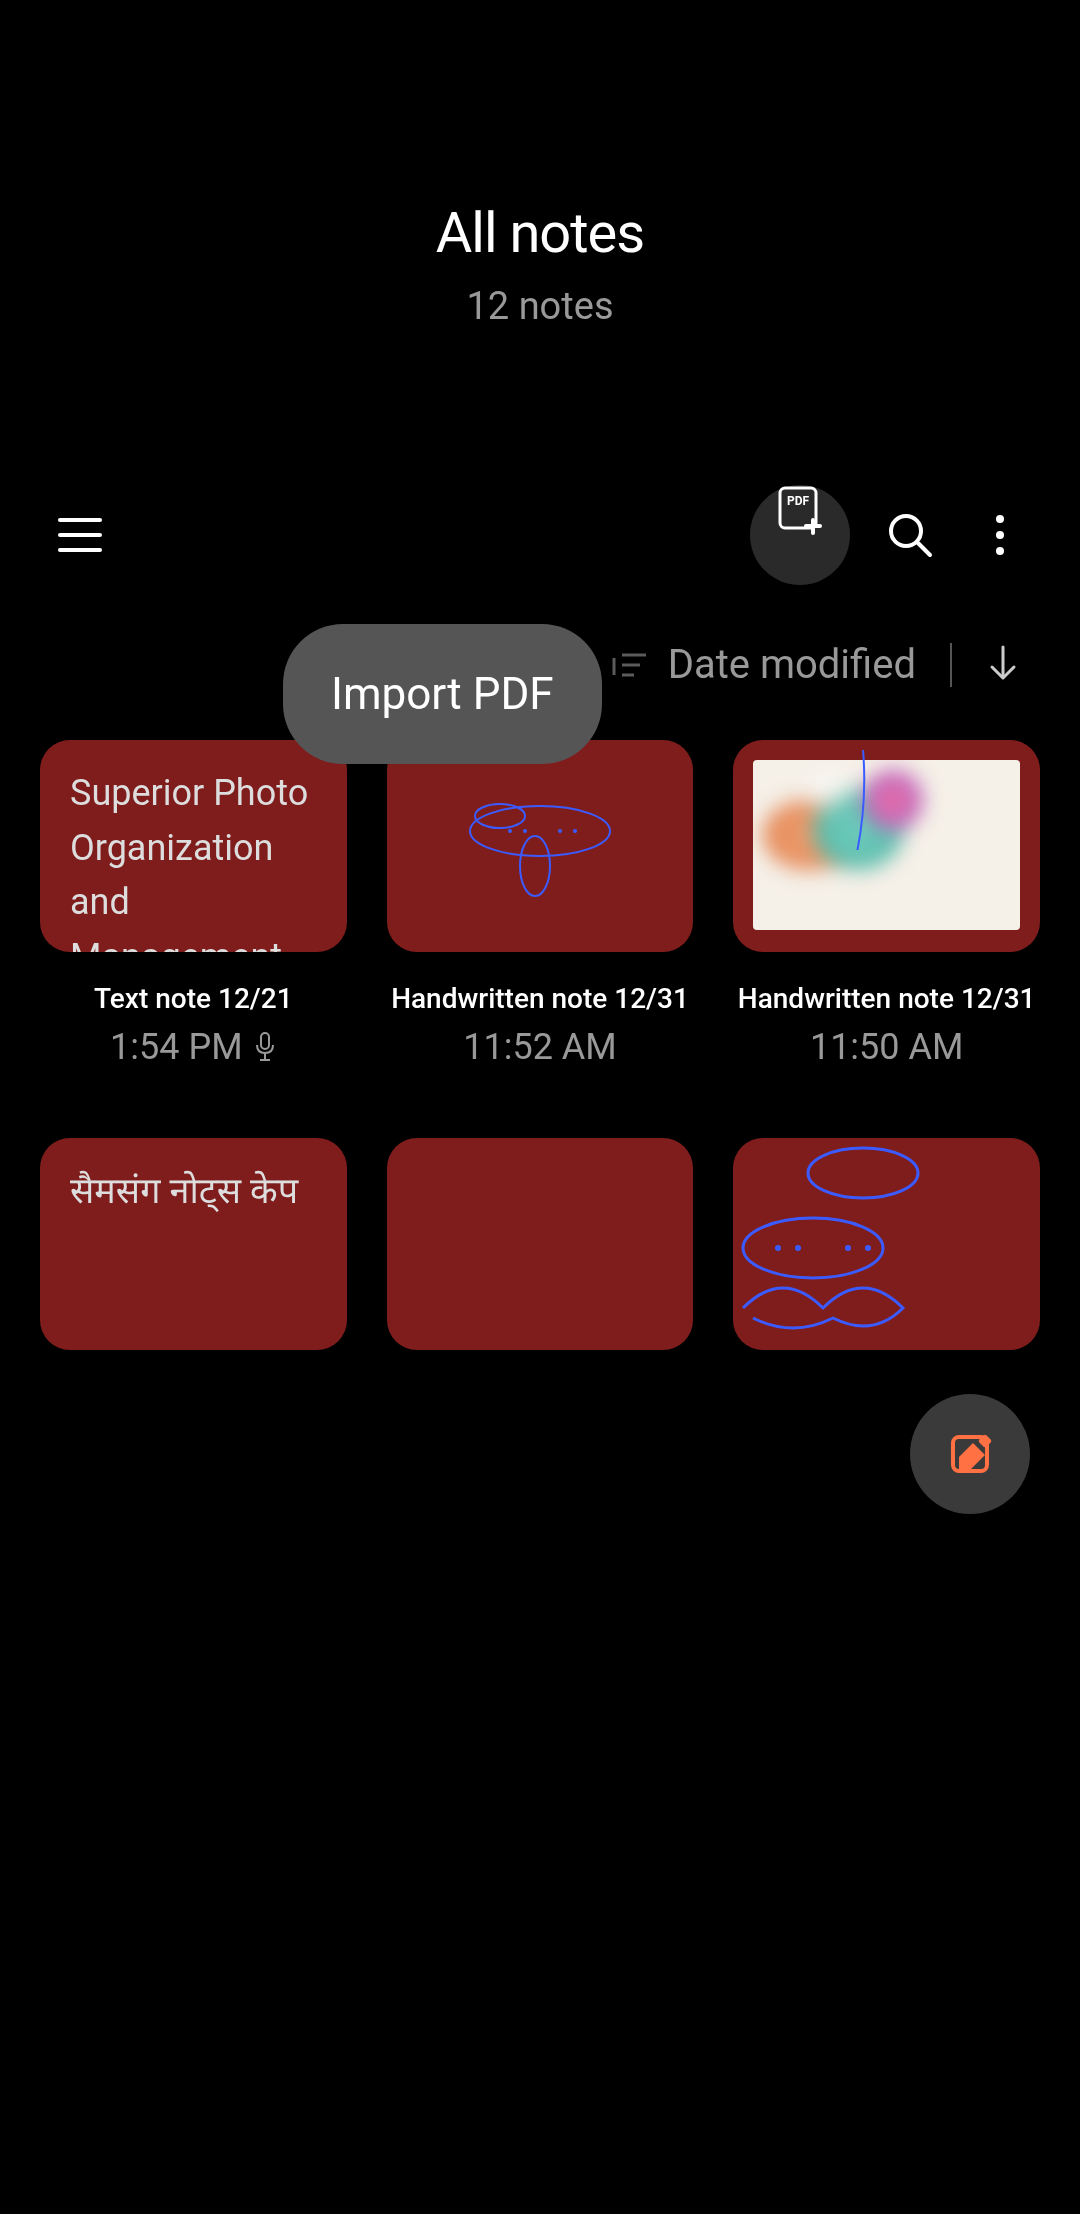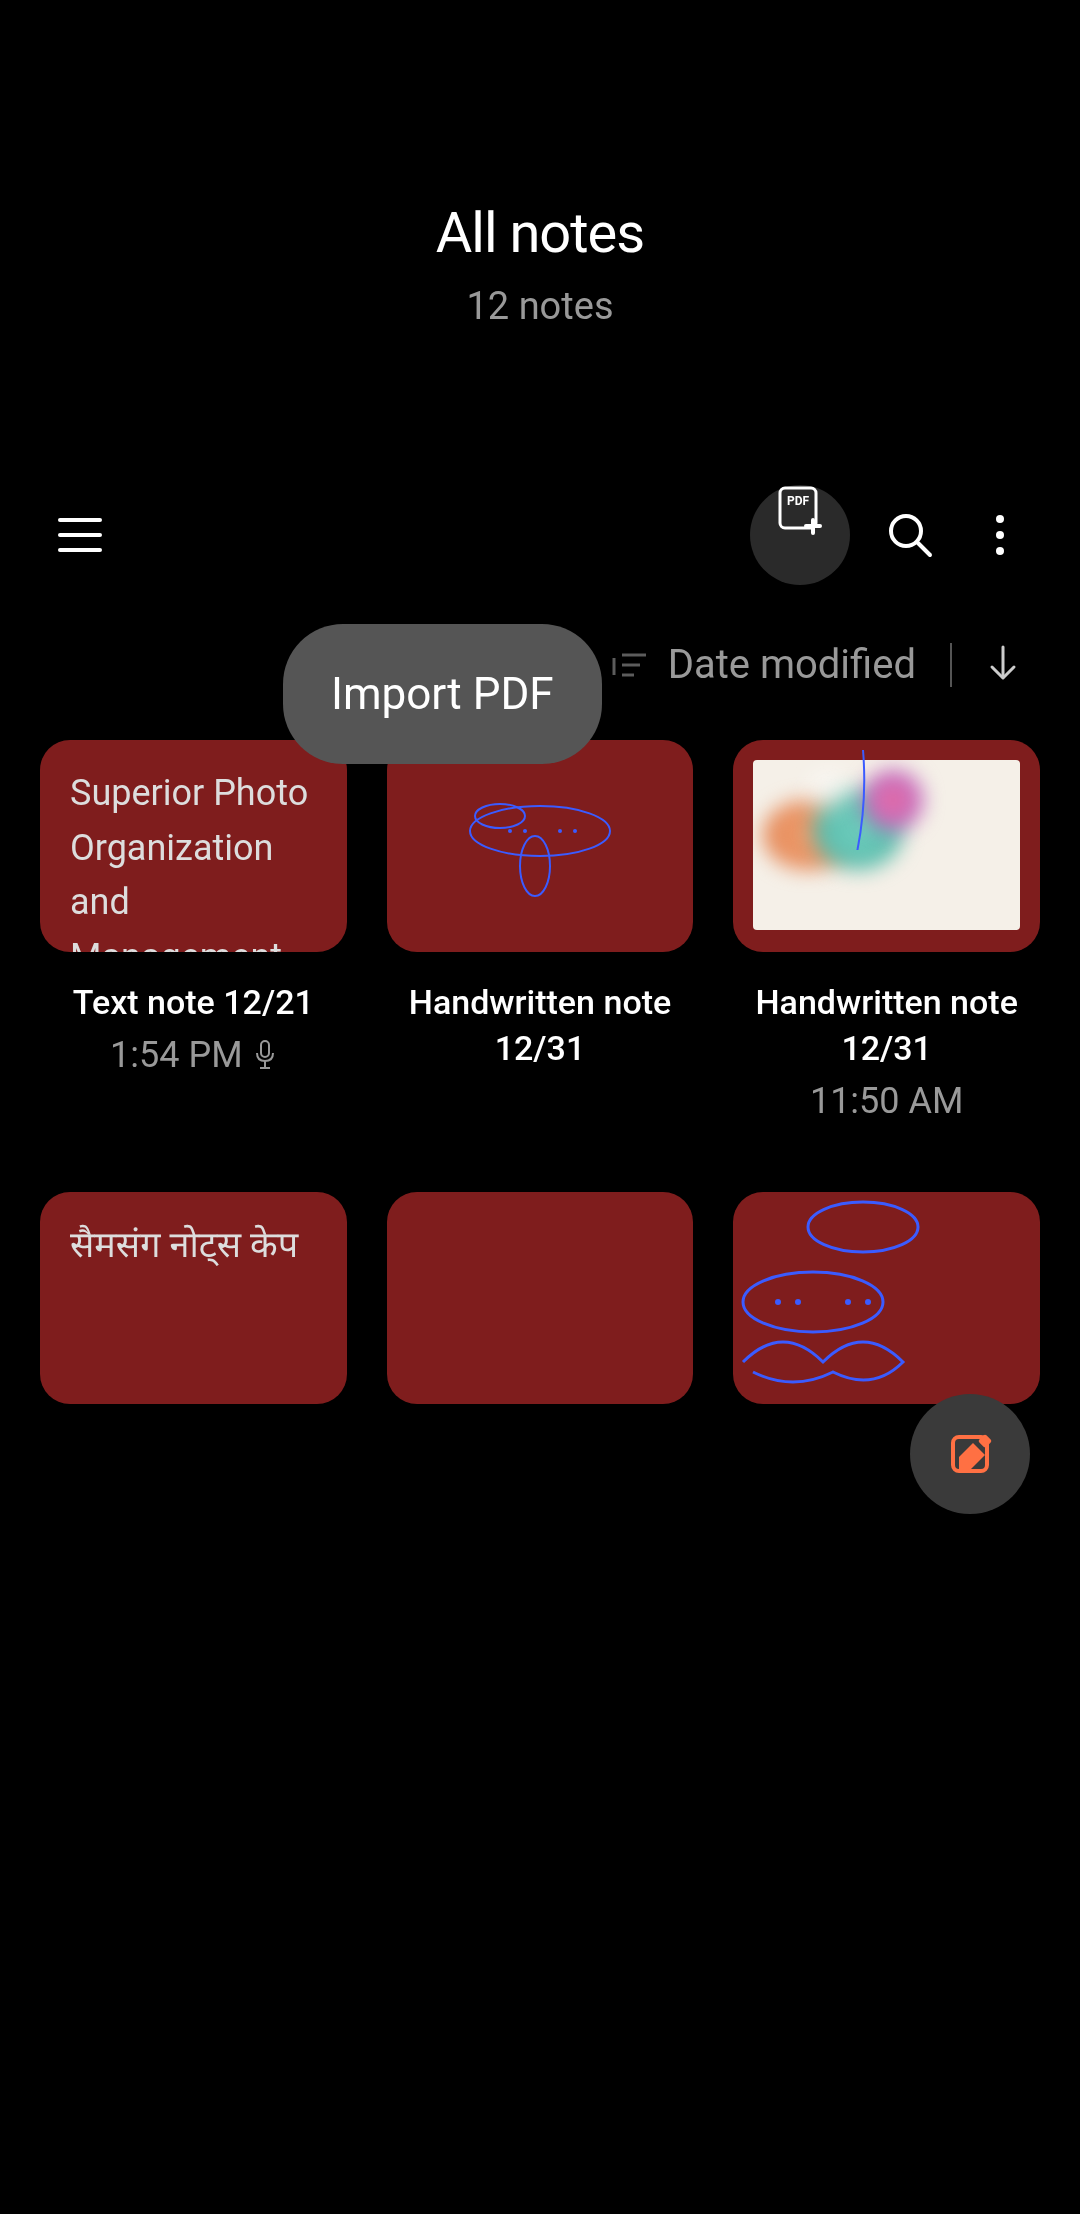--- a/index.html
+++ b/index.html
@@ -107,21 +107,21 @@
       overflow: hidden;
       position: relative;
     }
     .note-thumb-text {
       font-size: 36px;
       line-height: 1.52;
       color: #ddd;
       word-break: break-word;
     }
     .note-title {
-      font-size: 34px;
+      font-size: 28px;
       color: #fff;
       text-align: center;
       margin-top: 28px;
       line-height: 1.35;
       font-weight: 500;
     }
     .note-meta {
       text-align: left;
       margin-top: 8px;
       display: flex;
@@ -263,20 +263,23 @@
         <ellipse cx="90" cy="55" rx="70" ry="25" fill="none" stroke="#3b5bff" stroke-width="2"></ellipse>
         <ellipse cx="50" cy="40" rx="25" ry="12" fill="none" stroke="#3b5bff" stroke-width="2"></ellipse>
         <ellipse cx="85" cy="90" rx="15" ry="30" fill="none" stroke="#3b5bff" stroke-width="2"></ellipse>
         <circle cx="60" cy="55" r="2" fill="#3b5bff"></circle>
         <circle cx="75" cy="55" r="2" fill="#3b5bff"></circle>
         <circle cx="110" cy="55" r="2" fill="#3b5bff"></circle>
         <circle cx="125" cy="55" r="2" fill="#3b5bff"></circle>
       </svg>
     </div>
     <div class="note-title">Handwritten note 12/31</div>
+    <div class="note-meta">
+      <span class="note-time">11:52 AM</span>
+    </div>
   </div>
 
   <div class="note-card">
     <div class="note-thumb image-thumb">
       <div class="image-box">
         <div class="gradient-blob" style="width:90px;height:70px;left:10px;top:40px;background:radial-gradient(circle,#f0a070,#e08050)"></div>
         <div class="gradient-blob" style="width:90px;height:80px;left:60px;top:30px;background:radial-gradient(circle,#70d0c0,#50b0a0)"></div>
         <div class="gradient-blob" style="width:60px;height:60px;left:110px;top:10px;background:radial-gradient(circle,#f070a0,#a060d0)"></div>
         <div class="gradient-blob" style="width:50px;height:50px;left:50px;top:5px;background:radial-gradient(circle,#ffffff99,transparent)"></div>
       </div>

